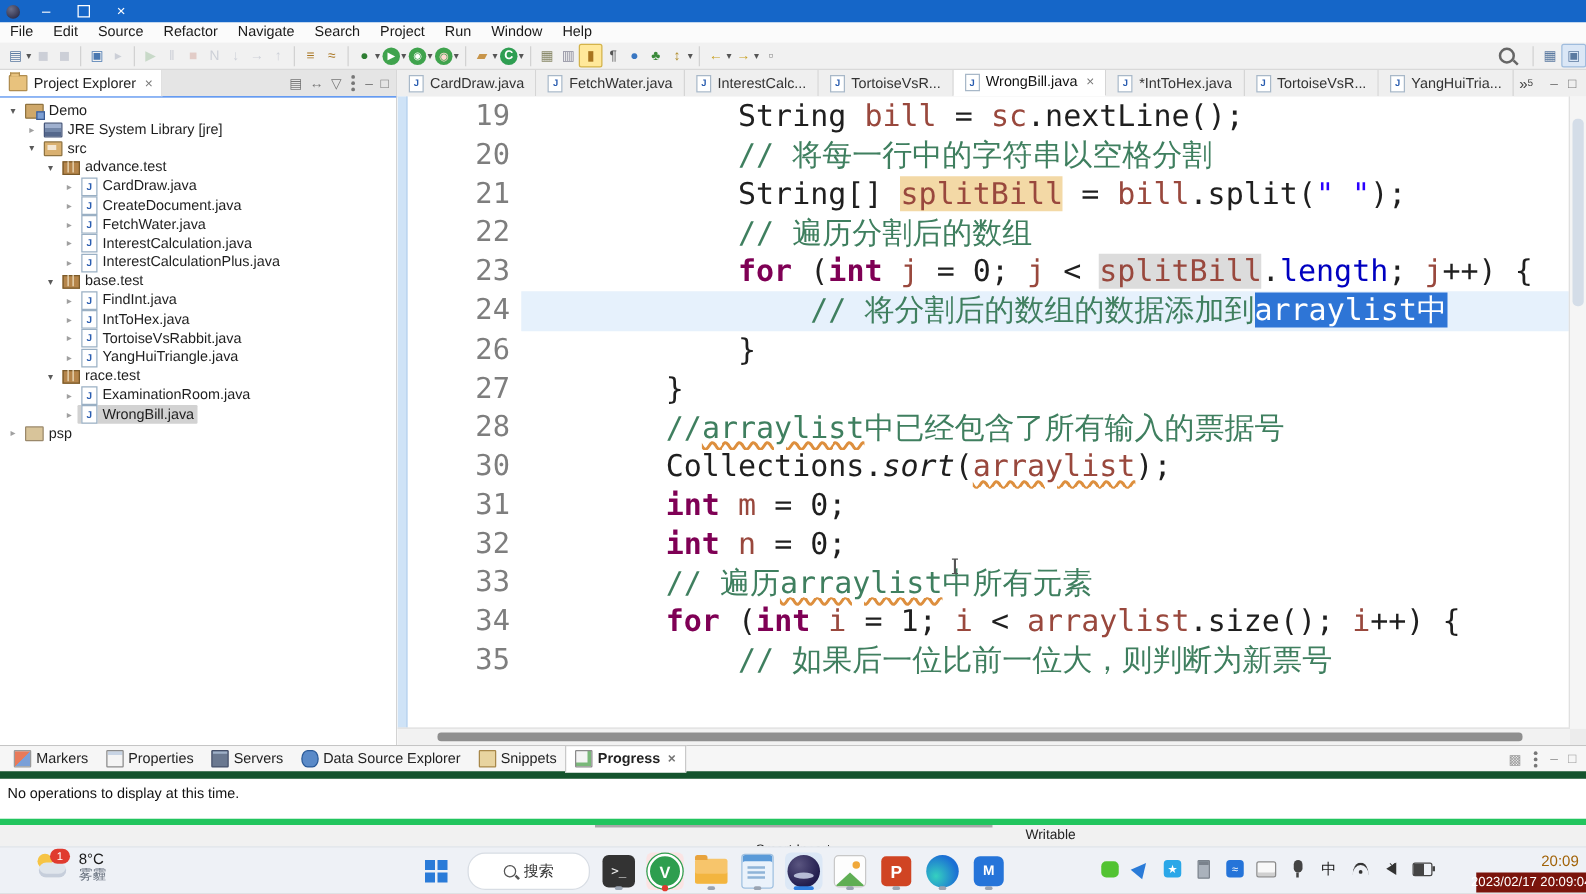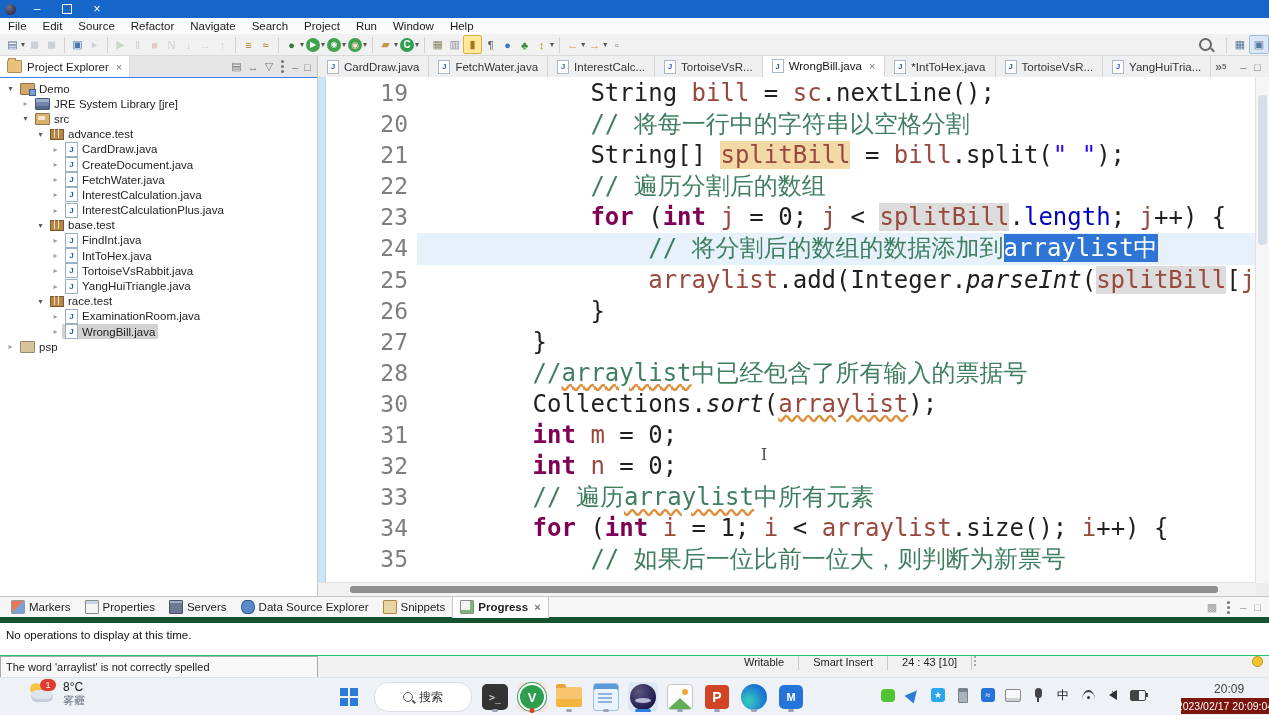--- a/index.html
+++ b/index.html
@@ -106,22 +106,22 @@
   .bactions{margin-left:auto;display:flex;align-items:center;gap:8px;color:#9a9a9a;font-size:11px;padding-right:8px;}
   .bcontent{font-size:11.5px;color:#111;padding:6px 0 0 6px;}
   .bico{width:12px;height:12px;flex:0 0 auto;border-radius:1px;}
   .bico-markers{background:linear-gradient(135deg,#e87a5a 50%,#7aa0d8 50%);border:1px solid #9a9a9a;}
   .bico-props{background:#f4f4f4;border:1px solid #8a8a8a;box-shadow:inset 0 3px 0 #c8d4e4;}
   .bico-servers{background:#6a7890;border:1px solid #45506a;box-shadow:inset 0 2px 0 #9fb0c8;}
   .bico-ds{background:#5a8ac8;border:1px solid #2a5a98;border-radius:40%/55%;}
   .bico-snip{background:#e8d4a0;border:1px solid #a8884a;}
   .bico-prog{background:#f4f4f4;border:1px solid #8a8a8a;box-shadow:inset -3px -3px 0 #7ab87a;}
   
-  .statusbar{position:absolute;left:0;top:655px;width:100%;height:22px;background:#f1f1f1;border-top:1px solid #22c55e;
-             display:flex;font-size:11px;color:#222;box-sizing:border-box;}
+  .statusbar{position:absolute;left:0;top:655px;width:100%;height:22px;background:#f1f1f1;border-top:5px solid #22c55e;
+             display:flex;align-items:center;font-size:11px;color:#222;box-sizing:border-box;flex-direction:column;}
   .spellbox{width:318px;height:22px;box-sizing:border-box;border:1px solid #a8a8a8;background:#f8f8f8;
             display:flex;align-items:center;padding:0 5px;white-space:nowrap;overflow:hidden;}
   .sseg{padding:0 14px;white-space:nowrap;}
   .ssep{width:1px;height:14px;background:#c6c6c6;}
   .sgrip{width:2px;height:12px;margin:0 2px;background:repeating-linear-gradient(#aaa 0 2px,transparent 2px 4px);}
   .bulb{margin-left:auto;margin-right:6px;width:9px;height:9px;border-radius:50%;background:#f4c430;border:1px solid #b89010;}
   .sb-writable{margin-left:412px;}
   
   .taskbar{position:absolute;left:0;top:677px;width:100%;height:38px;background:#eef1f6;border-top:1px solid #dfe3e8;}
   .weather{position:absolute;left:28px;top:3px;display:flex;align-items:center;gap:7px;}
@@ -177,21 +177,21 @@
   .tr-kbd{width:16px;height:11px;background:#f8f8f8;border:1px solid #8a8a8a;border-radius:2px;box-shadow:inset 0 -3px 0 #d0d0d0;}
   .tr-mic{position:relative;width:7px;height:10px;background:#444;border-radius:4px;margin-bottom:4px;}
   .tr-mic::after{content:"";position:absolute;left:2.5px;bottom:-4px;width:1.5px;height:4px;background:#444;}
   .tr-ime{font-size:12px;color:#1a1a1a;}
   .tr-wifi{width:13px;height:8px;border-top:2.5px solid #333;border-radius:50% 50% 0 0/100% 100% 0 0;position:relative;}
   .tr-wifi::after{content:"";position:absolute;left:5px;top:4px;width:3px;height:3px;border-radius:50%;background:#333;}
   .tr-vol{position:relative;width:0;height:0;border-top:5px solid transparent;border-bottom:5px solid transparent;border-right:8px solid #333;}
   .tr-vol::after{content:"×";position:absolute;left:2px;top:-7px;font-size:10px;color:#333;}
   .tr-batt{width:15px;height:9px;border:1px solid #444;border-radius:2px;background:linear-gradient(90deg,#444 60%,transparent 60%);position:relative;}
   .tr-batt::after{content:"";position:absolute;right:-3px;top:2px;width:2px;height:4px;background:#444;}
-  .clock{position:absolute;right:6px;top:4px;line-height:14px;font-size:12px;color:#404040;}
+  .clock{position:absolute;right:6px;top:4px;text-align:right;line-height:14px;font-size:12px;color:#a16207;}
   .clockdate{font-size:11px;}
   .recoverlay{position:absolute;right:0;top:20px;width:88px;height:16px;background:#7a140c;color:#fff;
               font-size:10.5px;display:flex;align-items:center;justify-content:center;z-index:5;white-space:nowrap;}
 </style>
 </head>
 <body>
 
 <div class="screen">
 
   <div class="titlebar">
@@ -461,21 +461,20 @@
         </div>
       <div class="codewrap">
         <div class="ruler"></div>
         <div class="codelines" id="code">
             <div class="crow"><span class="ln">19</span><span class="lc" style="padding-left: 12ch;"><span class="s-p">String </span><span class="s-v">bill</span><span class="s-p"> = </span><span class="s-v">sc</span><span class="s-p">.nextLine();</span></span></div>
             <div class="crow"><span class="ln">20</span><span class="lc" style="padding-left: 12ch;"><span class="s-c">// 将每一行中的字符串以空格分割</span></span></div>
             <div class="crow"><span class="ln">21</span><span class="lc" style="padding-left: 12ch;"><span class="s-p">String[] </span><span class="s-v s-ow">splitBill</span><span class="s-p"> = </span><span class="s-v">bill</span><span class="s-p">.split(</span><span class="s-s">" "</span><span class="s-p">);</span></span></div>
             <div class="crow"><span class="ln">22</span><span class="lc" style="padding-left: 12ch;"><span class="s-c">// 遍历分割后的数组</span></span></div>
             <div class="crow"><span class="ln">23</span><span class="lc" style="padding-left: 12ch;"><span class="s-k">for</span><span class="s-p"> (</span><span class="s-k">int</span><span class="s-p"> </span><span class="s-v">j</span><span class="s-p"> = 0; </span><span class="s-v">j</span><span class="s-p"> &lt; </span><span class="s-v s-or">splitBill</span><span class="s-p">.</span><span class="s-f">length</span><span class="s-p">; </span><span class="s-v">j</span><span class="s-p">++) {</span></span></div>
             <div class="crow cur"><span class="ln">24</span><span class="lc" style="padding-left: 16ch;"><span class="s-c">// 将分割后的数组的数据添加到</span><span class="s-sel">arraylist中</span></span></div>
-            <div class="crow"><span class="ln">25</span><span class="lc" style="padding-left: 16ch;"><span class="s-v">arraylist</span><span class="s-p">.add(Integer.</span><span class="s-i">parseInt</span><span class="s-p">(</span><span class="s-v s-or">splitBill</span><span class="s-p">[</span><span class="s-v">j</span><span class="s-p">]))</span><span class="caret"></span></span></div>
             <div class="crow"><span class="ln">26</span><span class="lc" style="padding-left: 12ch;"><span class="s-p">}</span></span></div>
             <div class="crow"><span class="ln">27</span><span class="lc" style="padding-left: 8ch;"><span class="s-p">}</span></span></div>
             <div class="crow"><span class="ln">28</span><span class="lc" style="padding-left: 8ch;"><span class="s-c">//</span><span class="s-c s-sp">arraylist</span><span class="s-c">中已经包含了所有输入的票据号</span></span></div>
             <div class="crow"><span class="ln">30</span><span class="lc" style="padding-left: 8ch;"><span class="s-p">Collections.</span><span class="s-i">sort</span><span class="s-p">(</span><span class="s-v s-sp">arraylist</span><span class="s-p">);</span></span></div>
             <div class="crow"><span class="ln">31</span><span class="lc" style="padding-left: 8ch;"><span class="s-k">int</span><span class="s-p"> </span><span class="s-v">m</span><span class="s-p"> = 0;</span></span></div>
             <div class="crow"><span class="ln">32</span><span class="lc" style="padding-left: 8ch;"><span class="s-k">int</span><span class="s-p"> </span><span class="s-v">n</span><span class="s-p"> = 0;</span></span></div>
             <div class="crow"><span class="ln">33</span><span class="lc" style="padding-left: 8ch;"><span class="s-c">// 遍历</span><span class="s-c s-sp">arraylist</span><span class="s-c">中所有元素</span></span></div>
             <div class="crow"><span class="ln">34</span><span class="lc" style="padding-left: 8ch;"><span class="s-k">for</span><span class="s-p"> (</span><span class="s-k">int</span><span class="s-p"> </span><span class="s-v">i</span><span class="s-p"> = 1; </span><span class="s-v">i</span><span class="s-p"> &lt; </span><span class="s-v">arraylist</span><span class="s-p">.size(); </span><span class="s-v">i</span><span class="s-p">++) {</span></span></div>
             <div class="crow"><span class="ln">35</span><span class="lc" style="padding-left: 12ch;"><span class="s-c">// 如果后一位比前一位大，则判断为新票号</span></span></div>
           </div>

